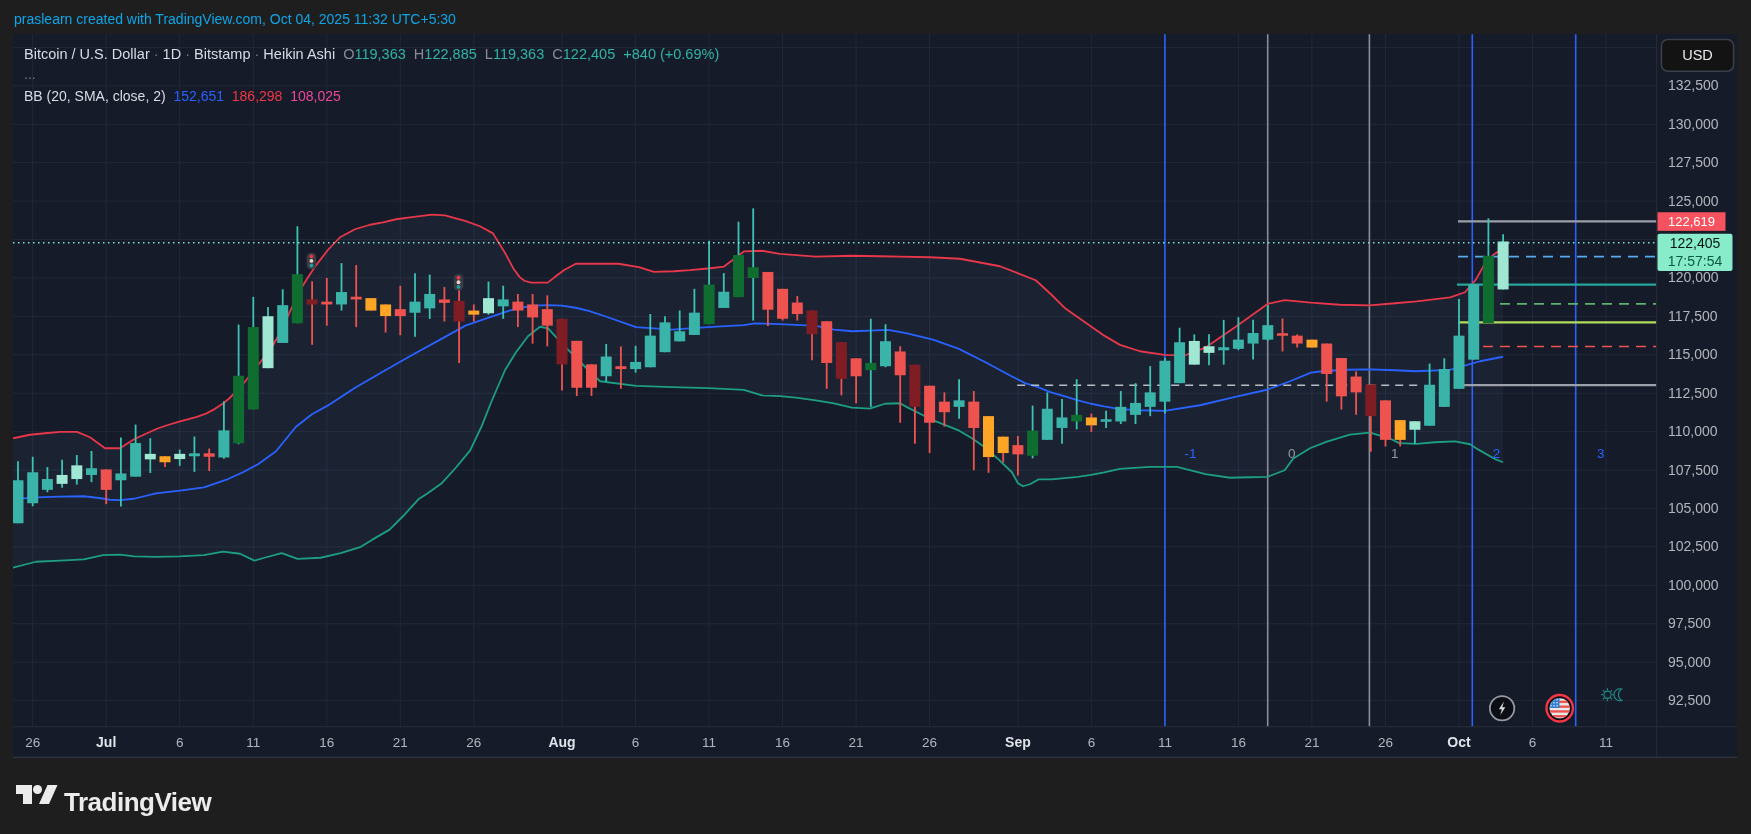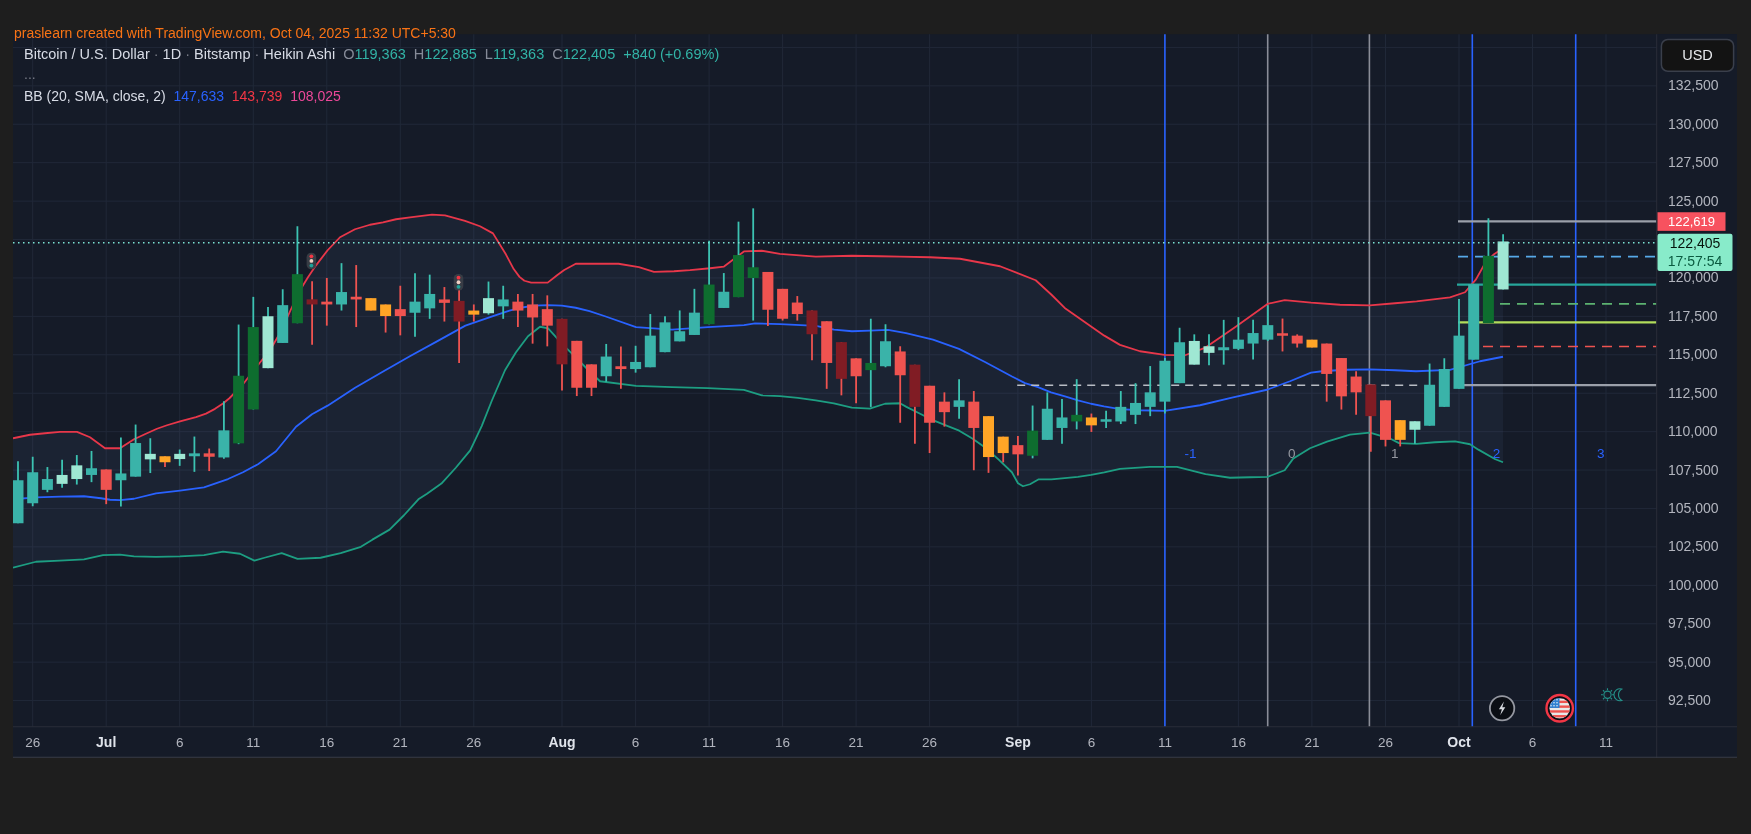--- a/index.html
+++ b/index.html
@@ -384,17 +384,27 @@
         <text x="1238.4" y="746.5">16</text>
         <text x="1311.9" y="746.5">21</text>
         <text x="1385.5" y="746.5">26</text>
         <text x="1459.0" y="746.5" font-weight="bold" font-size="14" fill="#dfe3ea">Oct</text>
         <text x="1532.5" y="746.5">6</text>
         <text x="1606.0" y="746.5">11</text>
       </g>
       <line x1="13" y1="757" x2="1737" y2="757" stroke="#3a3d45" stroke-width="1"></line>
     </svg>
 <div style="position:absolute;left:0;top:0;width:1751px;height:34px;background:#1e1e1e">
-<div style="position:absolute;left:14px;top:25px;font:14px 'Liberation Sans',sans-serif;color:#f97316">praslearn created with TradingView.com, Oct 04, 2025 11:32 UTC+5:30</div>
+<div style="position:absolute;left:14px;top:11px;font:14px 'Liberation Sans',sans-serif;color:#0ea5e9">praslearn created with TradingView.com, Oct 04, 2025 11:32 UTC+5:30</div>
 </div>
 <div style="position:absolute;left:24px;top:46px;font:14.5px 'Liberation Sans',sans-serif;color:#d8dce6;white-space:nowrap">Bitcoin / U.S. Dollar <span style="color:#787b86">·</span> 1D <span style="color:#787b86">·</span> Bitstamp <span style="color:#787b86">·</span> Heikin Ashi&nbsp;&nbsp;<span style="color:#868b98">O</span><span style="color:#32b3a6">119,363</span>&nbsp;&nbsp;<span style="color:#868b98">H</span><span style="color:#32b3a6">122,885</span>&nbsp;&nbsp;<span style="color:#868b98">L</span><span style="color:#32b3a6">119,363</span>&nbsp;&nbsp;<span style="color:#868b98">C</span><span style="color:#32b3a6">122,405</span>&nbsp;&nbsp;<span style="color:#32b3a6">+840 (+0.69%)</span></div>
 <div style="position:absolute;left:24px;top:66px;font:14px 'Liberation Sans',sans-serif;color:#787b86">...</div>
-<div style="position:absolute;left:24px;top:88px;font:14px 'Liberation Sans',sans-serif;color:#d8dce6;white-space:nowrap">BB (20, SMA, close, 2)&nbsp;&nbsp;<span style="color:#2962ff">147,633</span>&nbsp;&nbsp;<span style="color:#f23645">143,739</span>&nbsp;&nbsp;<span style="color:#ec4899">108,025</span></div>
+<div style="position:absolute;left:24px;top:88px;font:14px 'Liberation Sans',sans-serif;color:#d8dce6;white-space:nowrap">BB (20, SMA, close, 2)&nbsp;&nbsp;<span style="color:#2962ff">152,651</span>&nbsp;&nbsp;<span style="color:#f23645">186,298</span>&nbsp;&nbsp;<span style="color:#ec4899">108,025</span></div>
+<div style="position:absolute;left:0;top:757.5px;width:1751px;height:76.5px;background:#1e1e1e">
+<svg width="220" height="40" viewBox="0 0 220 40" style="position:absolute;left:14px;top:25px">
+<g fill="#ececec">
+<path d="M2 2 h16 v19 h-9 v-10 h-7 Z"></path>
+<circle cx="23.5" cy="6.5" r="4.5"></circle>
+<path d="M25 21 L33.5 2 h10 L35 21 Z"></path>
+</g>
+<text x="50" y="21" font-family="Liberation Sans, sans-serif" font-size="26" font-weight="bold" fill="#ececec" dominant-baseline="middle" letter-spacing="-0.5">TradingView</text>
+</svg>
+</div>
 </div>
 </body></html>

